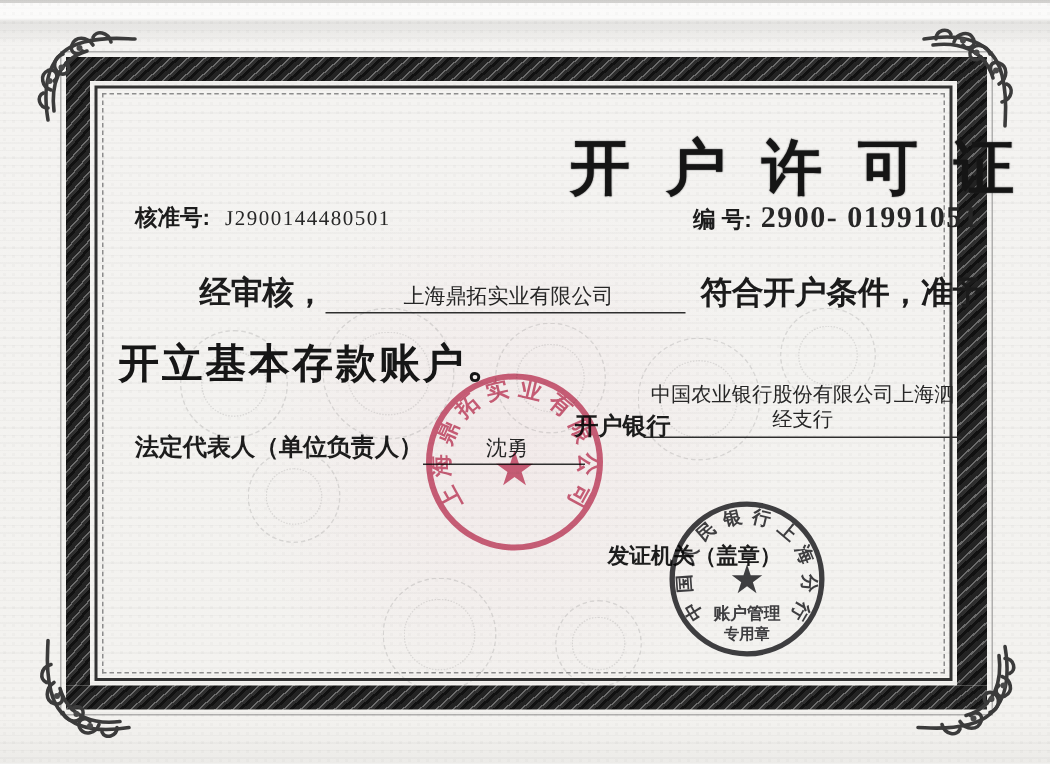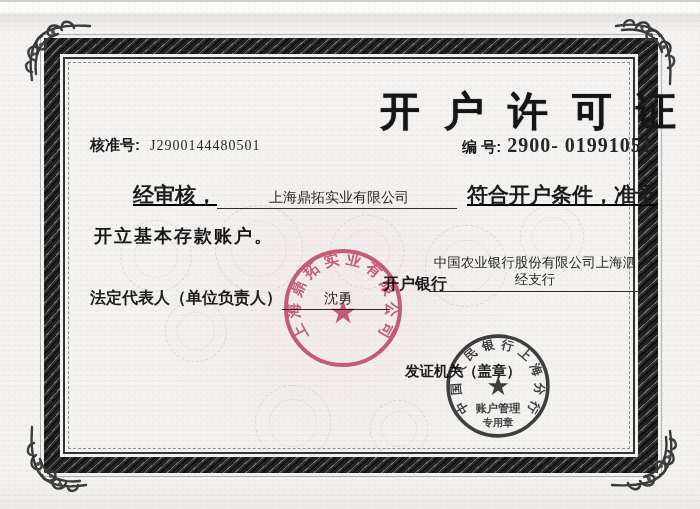--- a/index.html
+++ b/index.html
@@ -58,26 +58,26 @@
   }
   .lbl{font-weight:bold;color:#1c1c1c;}
   .val{font-family:"Liberation Serif",serif;color:#262626;text-align:center;}
   .fill-line{border-bottom:1.5px solid #2e2e2e;}
 
   .row-approval{position:absolute;left:90px;top:136px;font-size:15px;}
   .row-approval .val{font-size:14px;letter-spacing:1px;margin-left:10px;}
   .row-serial{position:absolute;left:462px;top:134px;font-size:15px;}
   .row-serial .val{font-size:20px;letter-spacing:1px;margin-left:6px;font-weight:bold;}
 
-  .row-review{position:absolute;left:133px;top:181px;font-size:21px;text-decoration:underline;}
+  .row-review{position:absolute;left:133px;top:181px;font-size:21px;}
   .row-review .lbl{font-size:21px;}
   .row-review .company{display:inline-block;width:228px;font-size:14px;vertical-align:baseline;padding:0 4px 1px 8px;}
   .row-review .suffix{font-size:21px;font-weight:bold;margin-left:10px;}
 
-  .row-grant{position:absolute;left:94px;top:224px;font-size:18px;font-weight:bold;letter-spacing:2px;color:#161616;}
+  .row-grant{position:absolute;left:79px;top:224px;font-size:27px;font-weight:bold;letter-spacing:2px;color:#161616;}
 
   .row-rep{position:absolute;left:90px;top:288px;font-size:16px;}
   .row-rep .name{display:inline-block;width:96px;font-size:14px;padding:0 4px 1px 8px;}
 
   .bank-field{position:absolute;left:383px;top:254px;width:262px;}
   .bank-field .lbl{position:absolute;left:0;top:20px;font-size:16px;}
   .bank-field .val{display:block;margin-left:46px;width:212px;font-size:13.5px;line-height:17px;padding-bottom:3px;}
 
   .row-acct{position:absolute;left:88px;top:328px;font-size:17px;}
   .row-acct .num{display:inline-block;width:200px;font-size:14.5px;letter-spacing:.5px;padding:0 4px 1px 10px;}

